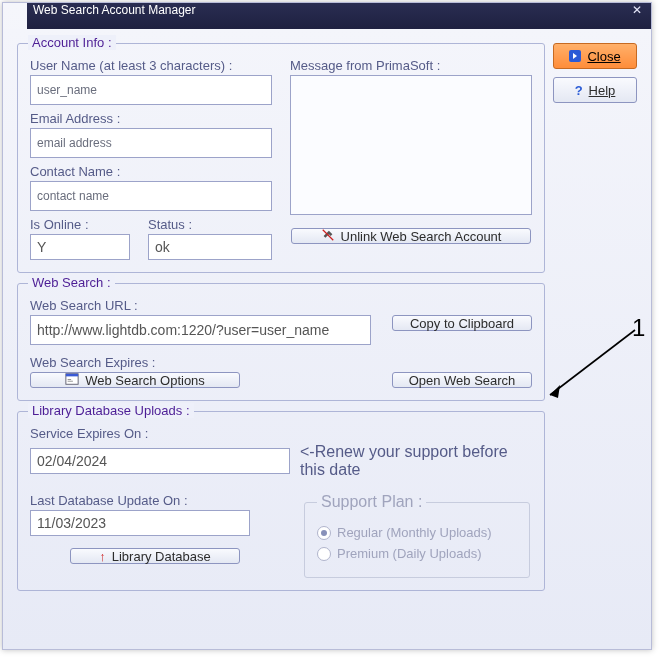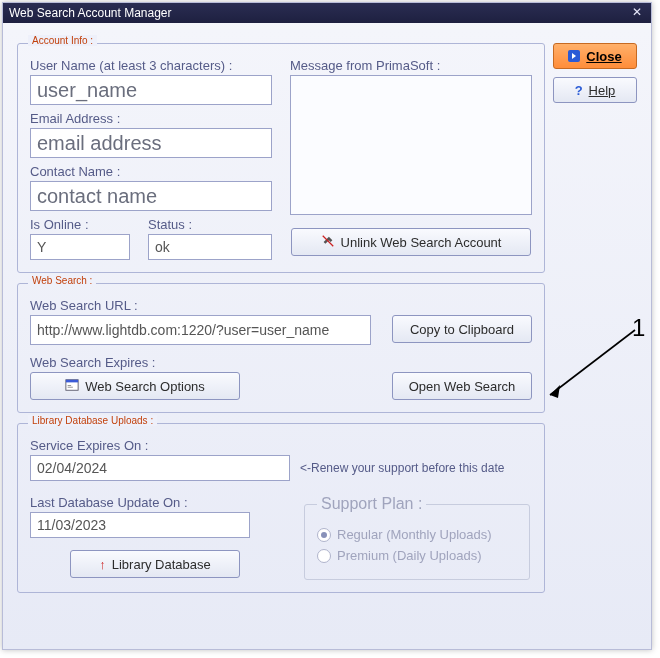--- a/index.html
+++ b/index.html
@@ -14,26 +14,27 @@
     position: relative;
     overflow: hidden;
   }
   .window {
     position:absolute; left:2px; top:2px; right:8px; bottom:8px;
     background: linear-gradient(#f5f6fb,#eaedf7);
     border:1px solid #b8bcd8;
     box-shadow: 0 0 6px rgba(0,0,0,.25);
   }
   .titlebar {
-    height:20px;
+    height:26px;
     background: linear-gradient(#2a2d52,#1e2040);
     color:#fff;
-    display:flex; align-items:center;
+    display:flex; align-items:flex-start;
     font-size:12px;
     padding:0 6px;
+    margin-left:24px;
   }
   .titlebar .title { flex:1; }
   .titlebar .close-x {
     width:16px; height:16px; text-align:center; line-height:14px;
     cursor:pointer; color:#e5e6f9;
     font-size:12px;
   }
   .client {
     position:absolute; left:0; top:26px; right:0; bottom:0;
     background: linear-gradient(#f4f5fb,#e7eaf6);
@@ -47,70 +48,70 @@
     border:1px solid #aeb5d7;
     border-radius:3px;
     padding:14px 12px 12px 12px;
     margin-bottom:10px;
     position:relative;
   }
   .groupbox > .legend {
     position:absolute; top:-9px; left:10px;
     background: #eef0fa;
     padding:0 4px;
-    color:#c2410c; font-size:10px;
+    color:#4c1d95; font-size:13px;
   }
   .lbl { color:#555b88; font-size:13px; margin-bottom:2px; display:block;}
   .txt {
     width:100%;
     background:#fff;
     border:1px solid #9ca3c9;
-    font-size:20px;
+    font-size:12px;
     padding:3px 6px;
     color:#6a6e7d;
     height:30px;
   }
   .txt.small { font-size:14px; height:26px; }
   .txt.readonly { color:#555; }
   .txt.mono { font-size:14px; color:#555; }
   .btn {
     background: linear-gradient(#f9fafe,#e4e8f3);
     border:1px solid #8d95c0;
     border-radius:3px;
     font-size:13px;
     padding:4px 10px;
     cursor:pointer;
     color:#2c2c2c;
     display:inline-flex; align-items:center; justify-content:center;
     gap:6px;
-    height:28px;
+    height:16px;
     white-space: nowrap;
   }
   .btn.orange {
     background: linear-gradient(#ffb06a,#ff8d3a);
     border-color:#c66a22;
     color:#000;
-    font-weight:bold;
+    font-weight:normal;
     width:100%;
   }
   .btn.side {
     width:100%; height:26px; margin-bottom:8px;
     font-size:13px;
   }
   .helpmark { color:#2a5bd6; font-weight:bold; }
   .row { display:flex; gap:18px; }
   .col { flex:1; min-width:0; }
   textarea.msgbox {
     width:100%; height:140px;
     border:1px solid #9ca3c9; background:#fbfcff;
     resize:none;
     font-size:13px; padding:4px;
     overflow-y:scroll;
   }
-  .hint { color:#555b88; font-size:12px; }
+  .hint { color:#555b88; font-size:16px; }
   .disabled * { color:#a0a4bd !important; }
   fieldset.supportplan {
     border:1px solid #c7ccde;
     border-radius:3px;
     padding:8px 12px 10px 12px;
     color:#a0a4bd;
   }
   fieldset.supportplan legend { padding:0 4px; font-size:16px;}
   .radio-row { display:flex; align-items:center; gap:6px; margin:6px 0; font-size:13px;}
   .radio-dot { width:14px; height:14px; border:1px solid #b0b4cc; border-radius:50%; display:inline-flex; align-items:center; justify-content:center; background:#fff;}

